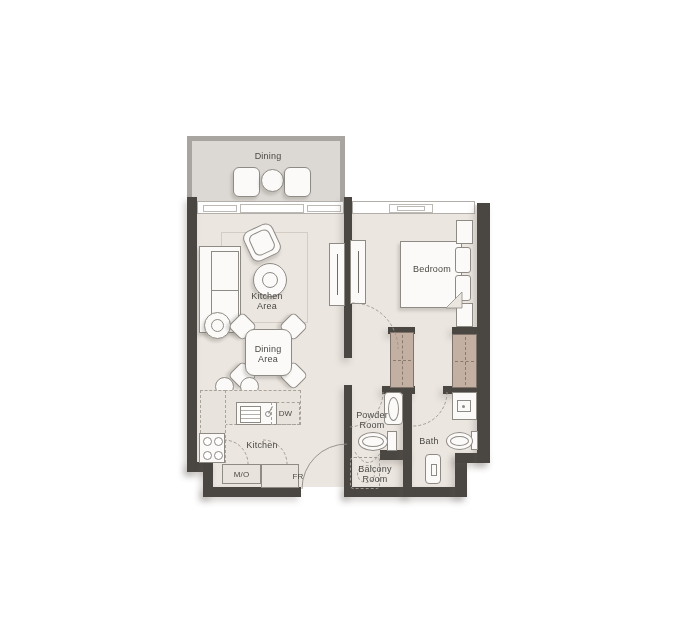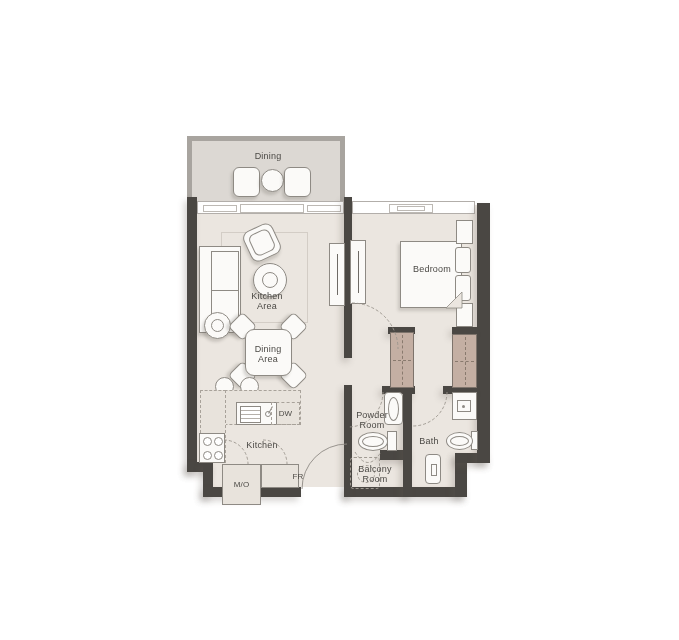--- a/index.html
+++ b/index.html
@@ -115,21 +115,21 @@
   </div>
   <div class="abs" style="left:271px;top:402px;width:29px;height:23px;border:1px dashed #a8a29a;display:flex;align-items:center;justify-content:center;">
     <span class="lbl-s">DW</span>
   </div>
   <div class="abs flat" style="left:199px;top:433px;width:26px;height:30px;">
     <div class="burner" style="left:3px;top:3px;"></div>
     <div class="burner" style="left:14px;top:3px;"></div>
     <div class="burner" style="left:3px;top:17px;"></div>
     <div class="burner" style="left:14px;top:17px;"></div>
   </div>
-  <div class="abs cab" style="left:222px;top:464px;width:39px;height:41px;">
+  <div class="abs cab" style="left:222px;top:464px;width:39px;height:20px;">
     <span class="lbl-s">M/O</span>
   </div>
   <div class="abs cab" style="left:261px;top:464px;width:38px;height:24px;padding-left:36px;">
     <span class="lbl-s">FR</span>
   </div>
 
   <div class="abs furn" style="left:400px;top:241px;width:62px;height:67px;"></div>
   <div class="abs flat" style="left:456px;top:220px;width:17px;height:24px;"></div>
   <div class="abs flat" style="left:455px;top:247px;width:16px;height:26px;border-radius:3px;"></div>
   <div class="abs flat" style="left:455px;top:275px;width:16px;height:26px;border-radius:3px;"></div>

